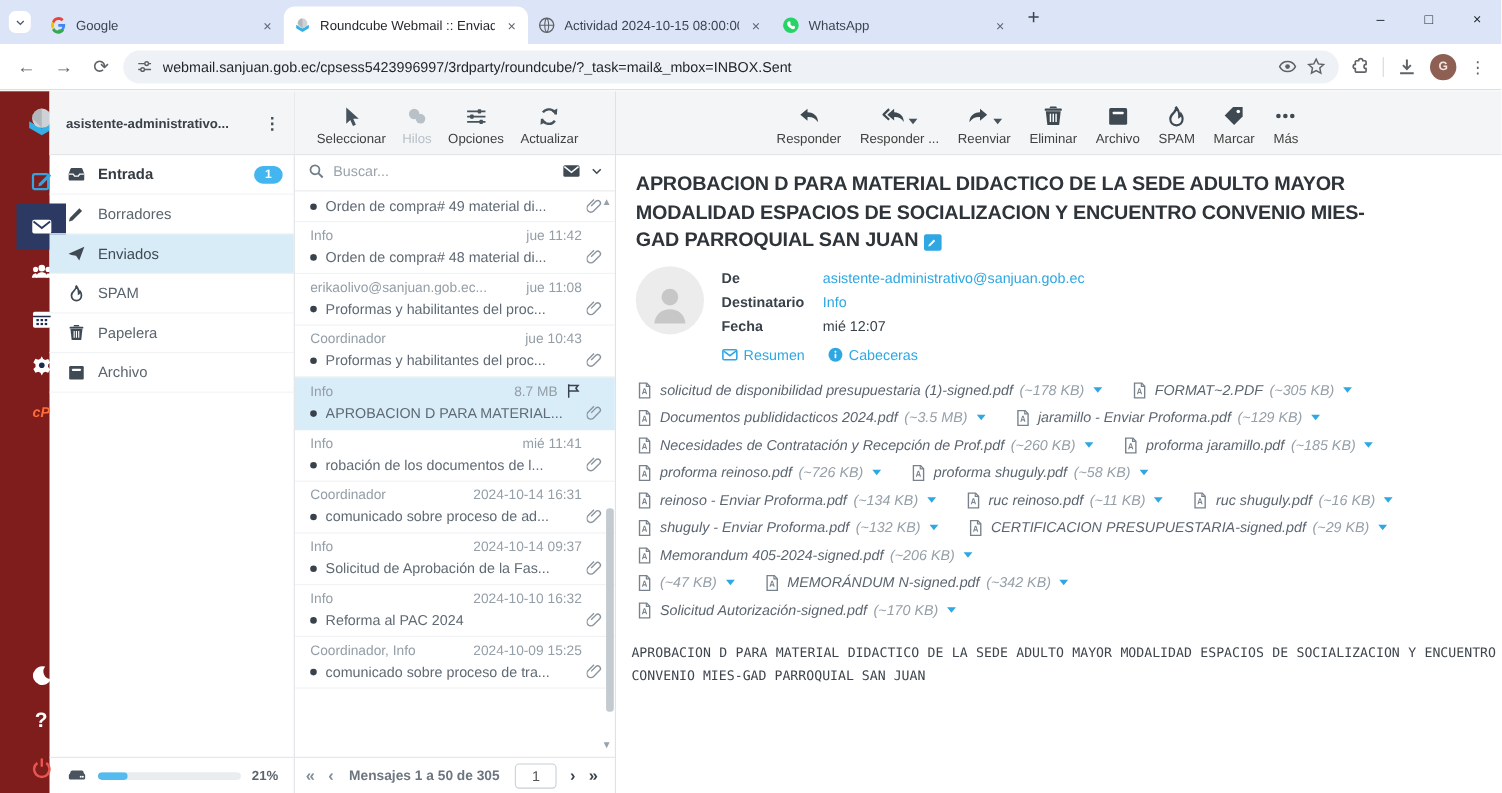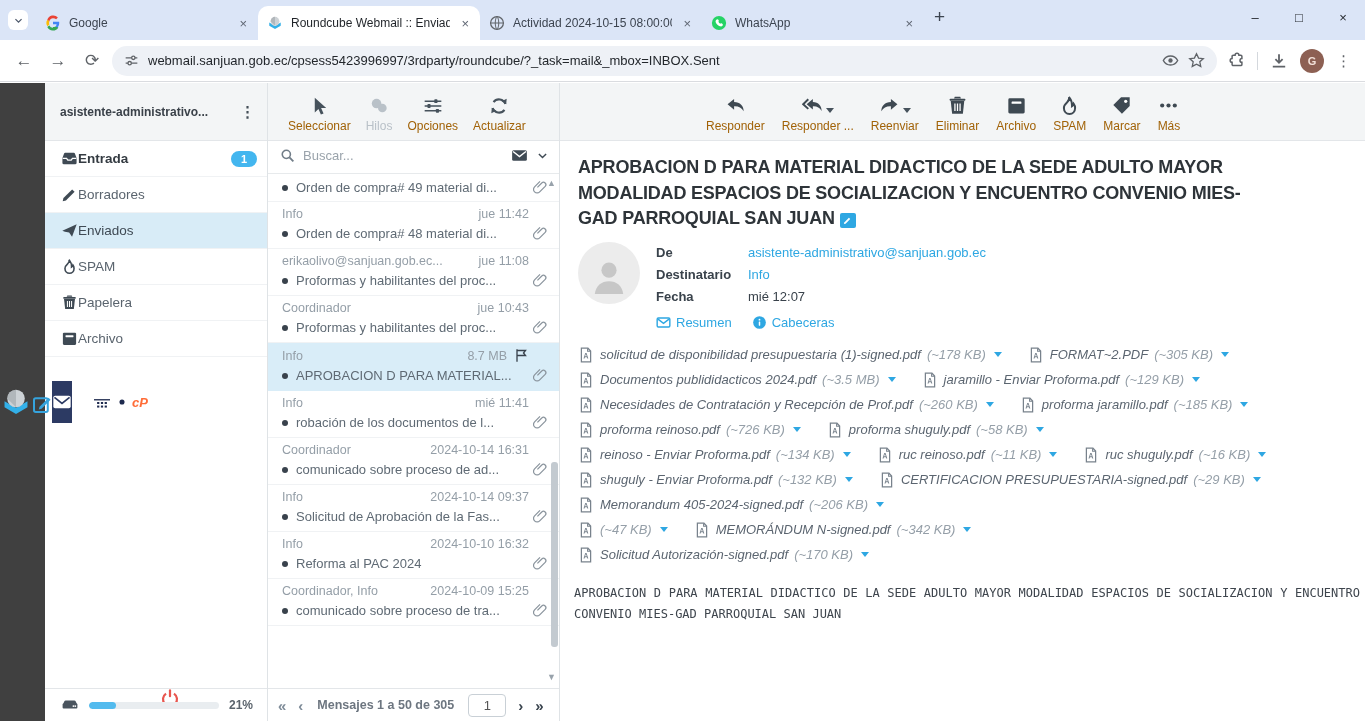--- a/index.html
+++ b/index.html
@@ -35,53 +35,53 @@
   .chrome-right { display:flex; align-items:center; gap:12px; padding:0 4px; }
   .chrome-right svg { width:18px; height:18px; color:#5f6368; }
   .vsep { width:1px; height:18px; background:#d4d8dd; }
   #avatar-g { width:24px; height:24px; border-radius:50%; background:#8d6053; color:#f3e2da;
     font-size:11px; font-weight:bold; display:flex; align-items:center; justify-content:center; }
   #kebab-chrome { color:#5f6368; font-size:15px; letter-spacing:0; }
 
   
   #app { position:absolute; top:83px; left:0; right:0; bottom:0; display:flex; }
 
-  #navbar { width:45px; background:#404040; display:flex; flex-direction:row; align-items:center; }
+  #navbar { width:45px; background:#7f1d1d; display:flex; flex-direction:column; align-items:center;padding-left:30px; }
   .nbtn { width:45px; height:42px; display:flex; align-items:center; justify-content:center; color:#fff; }
   .nbtn svg { width:20px; height:20px; }
   #nav-logo { height:56px; }  #nav-logo svg { width:32px; height:32px; }
   #nav-compose { color:#35a3dd; margin-top:4px; }
   #nav-mail { background:#2c3a63; --flap:#2c3a63; }
   #nav-cp { color:#ff6c37; font-weight:bold; font-style:italic; font-size:13px; }
   #nav-bottom { margin-top:auto; display:flex; flex-direction:column; align-items:center; padding-bottom:2px; }
   #nav-help { font-size:19px; font-weight:bold; }
   #nav-power { color:#e8564f; }
 
   #folderscol { width:223px; border-right:1px solid #dfe3e6; display:flex; flex-direction:column; }
   .band { height:58px; background:#f3f5f6; border-bottom:1px solid #e3e6e9; }
   #accountbar { display:flex; align-items:center; padding:0 8px 0 15px; }
   #accountname { font-size:12px; font-weight:bold; color:#3a4149; flex:1; white-space:nowrap; overflow:hidden; }
   #accountmenu { color:#444e58; font-size:15px; font-weight:bold; padding:0 4px; }
-  .folder { height:36px; display:flex; align-items:center; padding:0 10px 0 16px;
+  .folder { height:36px; display:flex; align-items:center; gap:11px; padding:0 10px 0 16px;
     border-bottom:1px solid #f0f2f4; font-size:13.5px; color:#5a646e; }
   .folder svg { width:17px; height:17px; color:#3f4a54; flex:none; }
   .folder.selected { background:#d8ecf7; color:#3f4a54; }
   .folder.bold { font-weight:bold; color:#343b42; }
   .badge { margin-left:auto; background:#43b6ef; color:#fff; font-size:11px; font-weight:bold;
     padding:2px 10px; border-radius:9px; }
   #quotabar { margin-top:auto; height:33px; border-top:1px solid #e3e6e9; display:flex; align-items:center;
     gap:10px; padding:0 14px 0 16px; }
   #quotabar svg { width:18px; height:18px; color:#4a545e; }
   #quotatrack { flex:1; height:7px; background:#e9edf0; border-radius:4px; overflow:hidden; }
   #quotafill { height:100%; background:#53bbee; border-radius:4px; }
   #quotalabel { font-size:12px; color:#5b646d; font-weight:bold; }
 
   #listcol { width:292px; border-right:1px solid #dfe3e6; display:flex; flex-direction:column; }
   #listtoolbar { display:flex; align-items:flex-end; gap:15px; padding:0 0 7px 20px; }
-  .tbtn { display:flex; flex-direction:column; align-items:center; gap:3px; font-size:12px; color:#a16207; }
+  .tbtn { display:flex; flex-direction:column; align-items:center; gap:3px; font-size:12px; color:#404040; }
   .tbtn .irow { display:flex; align-items:flex-end; gap:3px; }
   .tbtn svg { width:20px; height:20px; color:#46525c; }
   .tbtn.disabled, .tbtn.disabled svg { color:#b9c1c8; }
   .caret { width:0; height:0; border-left:4px solid transparent; border-right:4px solid transparent;
     border-top:5px solid #46525c; margin-bottom:3px; }
   #searchrow { height:33px; border-bottom:1px solid #e7eaec; display:flex; align-items:center;
     gap:8px; padding:0 10px 4px 12px; }
   #searchrow svg.q { width:15px; height:15px; color:#717d88; }
   #searchinput { border:none; outline:none; flex:1; font-size:13px; color:#3c444c; background:transparent;
     font-family:"Liberation Sans",sans-serif; }

